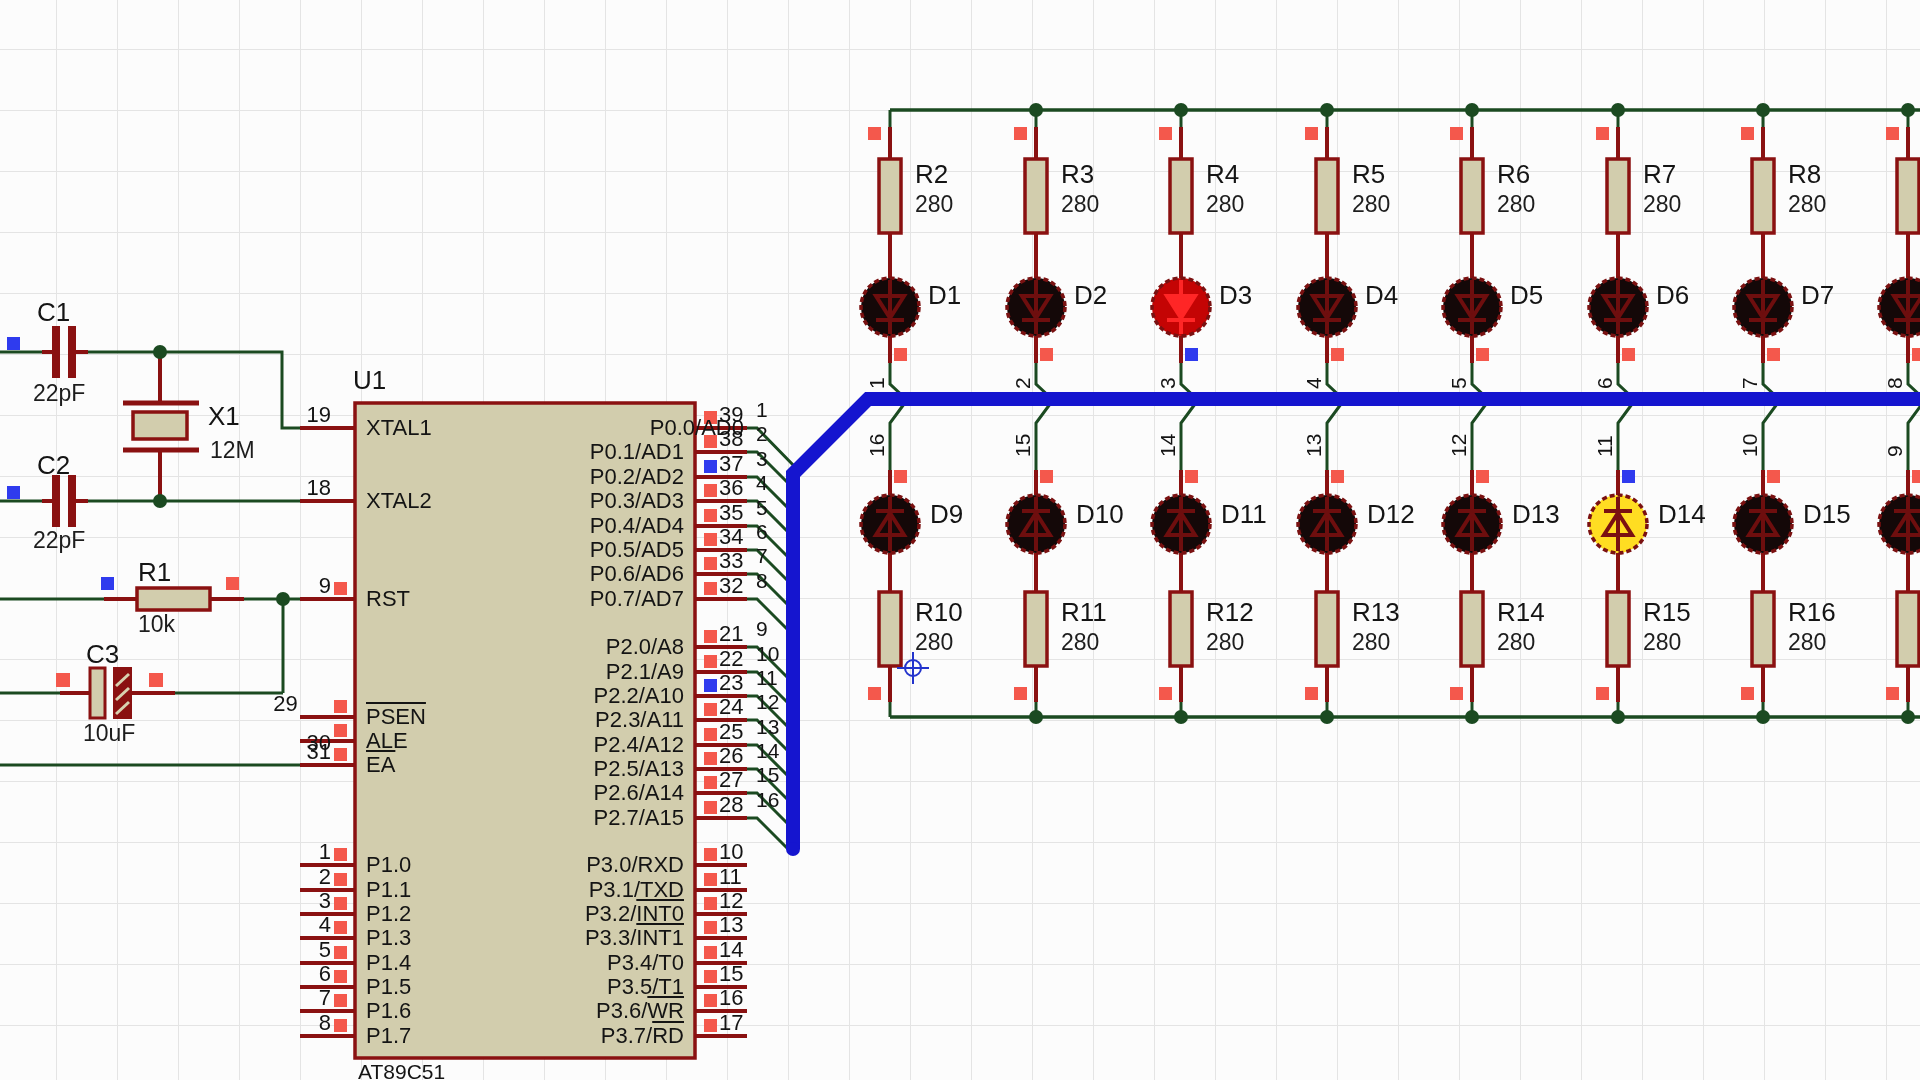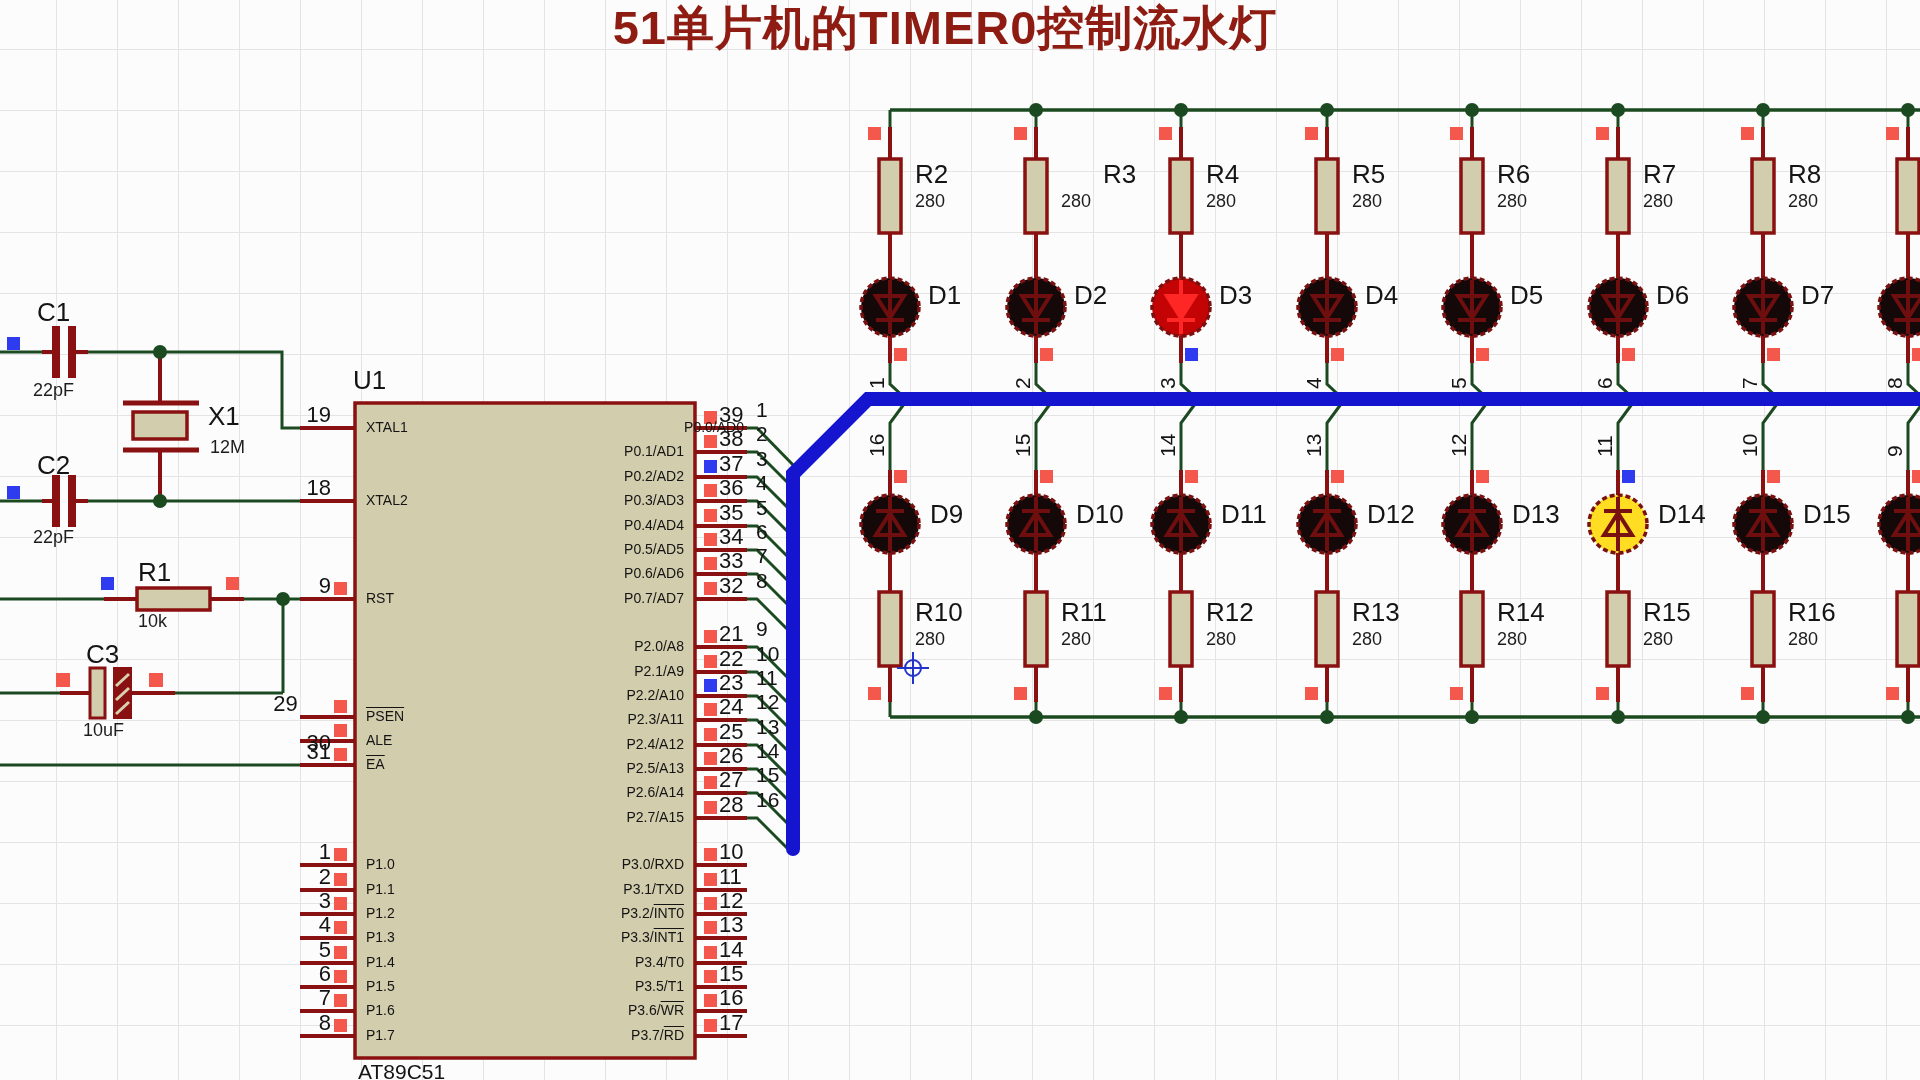--- a/index.html
+++ b/index.html
@@ -6,22 +6,22 @@
   #canvas{position:relative;width:1920px;height:1080px;overflow:hidden;
     background-color:#fcfcfc;
     background-image:linear-gradient(to right,#e4e4e4 1px,transparent 1px),
                      linear-gradient(to bottom,#e4e4e4 1px,transparent 1px);
     background-size:61px 61px;background-position:56px 49px;
     font-family:"Liberation Sans",sans-serif;}
   #svg{position:absolute;left:0;top:0;}
   #labels{position:absolute;left:0;top:0;width:100%;height:100%;}
   .lbl{position:absolute;white-space:nowrap;color:#141414;line-height:1.1;}
   .ref{font-size:26px;}
-  .val{font-size:18px;color:#1d1d1d;}
-  .pin-label{font-size:14px;line-height:23px;}
+  .val{font-size:23px;color:#1d1d1d;}
+  .pin-label{font-size:22px;line-height:23px;}
   .pin-num{font-size:22px;line-height:23px;}
   .net-num{font-size:21px;line-height:22px;}
   .title{font-size:47px;font-weight:bold;transform:translateX(-50%);letter-spacing:1px;}
   .ov{text-decoration:overline;}
 </style>
 </head>
 <body>
 
 <div id="canvas">
   <svg id="svg" width="1920" height="1080">
@@ -471,21 +471,20 @@
         <rect x="1767" y="348" width="13" height="13" fill="#f4584c"></rect>
         <rect x="1767" y="470" width="13" height="13" fill="#f4584c"></rect>
         <rect x="1741" y="687" width="13" height="13" fill="#f4584c"></rect>
         <rect x="1886" y="127" width="13" height="13" fill="#f4584c"></rect>
         <rect x="1912" y="348" width="13" height="13" fill="#f4584c"></rect>
         <rect x="1912" y="470" width="13" height="13" fill="#f4584c"></rect>
         <rect x="1886" y="687" width="13" height="13" fill="#f4584c"></rect>
       </g>
     </svg>
   <div id="labels">
-    <div class="lbl title" style="left:945px;top:2px;color:#8e1c12;">51单片机的TIMER0控制流水灯</div>
     <div class="lbl ref" style="left:353px;top:366px;">U1</div>
     <div class="lbl" style="left:358px;top:1060px;font-size:21px;">AT89C51</div>
     <div class="lbl ref" style="left:37px;top:298px;">C1</div>
     <div class="lbl val" style="left:33px;top:381px;">22pF</div>
     <div class="lbl ref" style="left:37px;top:451px;">C2</div>
     <div class="lbl val" style="left:33px;top:528px;">22pF</div>
     <div class="lbl ref" style="left:208px;top:402px;">X1</div>
     <div class="lbl val" style="left:210px;top:438px;">12M</div>
     <div class="lbl ref" style="left:138px;top:558px;">R1</div>
     <div class="lbl val" style="left:138px;top:612px;">10k</div>
@@ -582,21 +581,21 @@
       <div class="lbl pin-num" style="left: 719px; top: 986px;">16</div>
       <div class="lbl pin-label" style="top: 999px; right: 1236px; text-align: right;"><span>P3.6/</span><span class="ov">WR</span></div>
       <div class="lbl pin-num" style="left: 719px; top: 1011px;">17</div>
       <div class="lbl pin-label" style="top: 1024px; right: 1236px; text-align: right;"><span>P3.7/</span><span class="ov">RD</span></div>
       <div class="lbl ref" style="left: 915px; top: 160px;">R2</div>
       <div class="lbl val" style="left: 915px; top: 192px;">280</div>
       <div class="lbl ref" style="left: 928px; top: 281px;">D1</div>
       <div class="lbl ref" style="left: 930px; top: 500px;">D9</div>
       <div class="lbl ref" style="left: 915px; top: 598px;">R10</div>
       <div class="lbl val" style="left: 915px; top: 630px;">280</div>
-      <div class="lbl ref" style="left: 1061px; top: 160px; margin-left: 42px;">R3</div>
+      <div class="lbl ref" style="left: 1061px; top: 160px;">R3</div>
       <div class="lbl val" style="left: 1061px; top: 192px;">280</div>
       <div class="lbl ref" style="left: 1074px; top: 281px;">D2</div>
       <div class="lbl ref" style="left: 1076px; top: 500px;">D10</div>
       <div class="lbl ref" style="left: 1061px; top: 598px;">R11</div>
       <div class="lbl val" style="left: 1061px; top: 630px;">280</div>
       <div class="lbl ref" style="left: 1206px; top: 160px;">R4</div>
       <div class="lbl val" style="left: 1206px; top: 192px;">280</div>
       <div class="lbl ref" style="left: 1219px; top: 281px;">D3</div>
       <div class="lbl ref" style="left: 1221px; top: 500px;">D11</div>
       <div class="lbl ref" style="left: 1206px; top: 598px;">R12</div>

